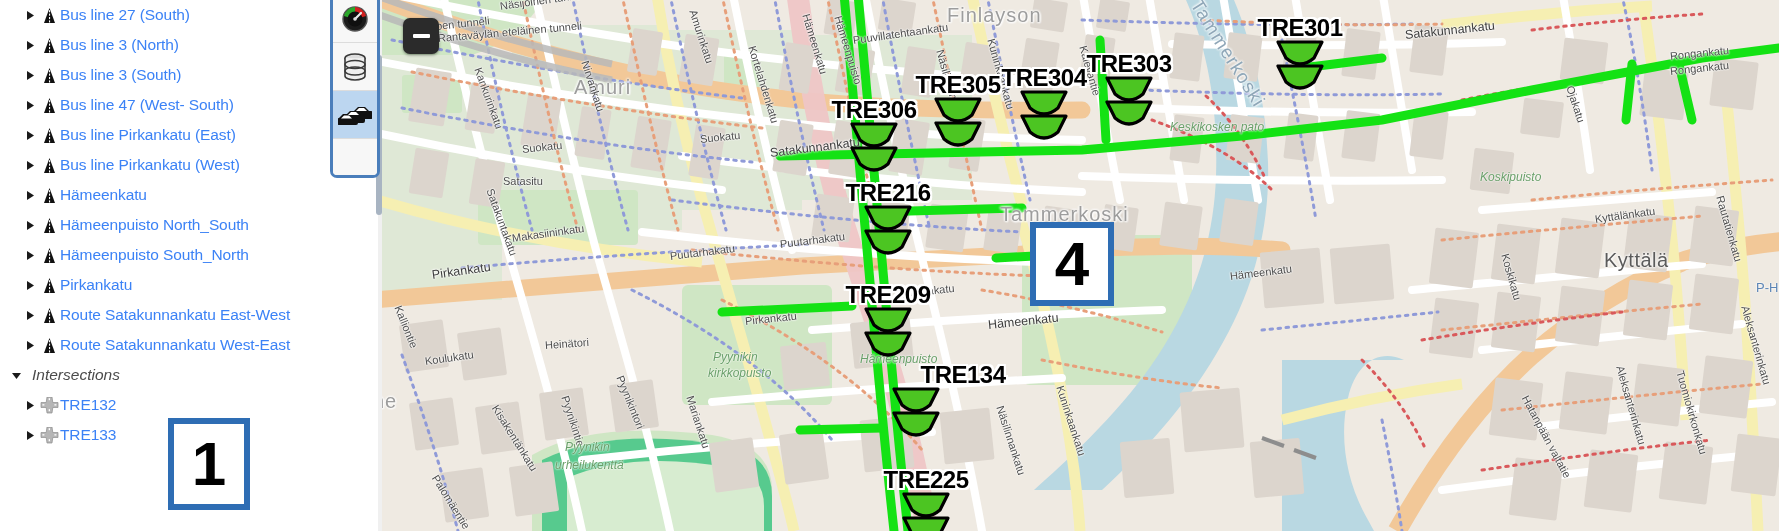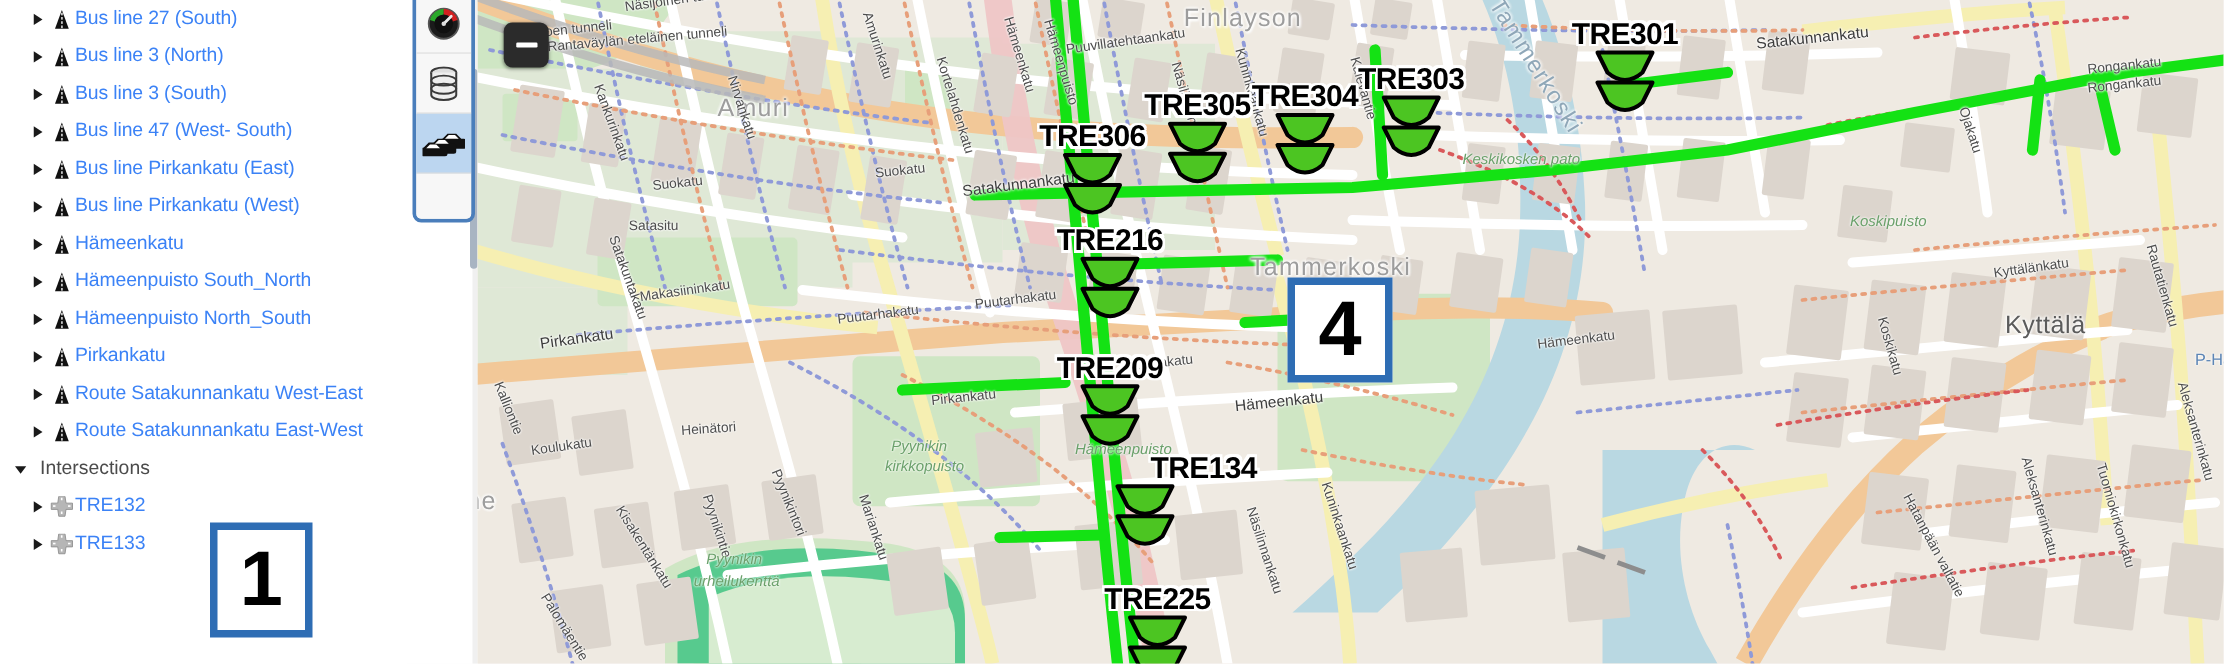--- a/index.html
+++ b/index.html
@@ -6,21 +6,21 @@
   body{width:1779px;height:531px;overflow:hidden;font-family:"Liberation Sans",sans-serif;}
   #app{position:relative;width:1779px;height:531px;}
 
   
   #sidebar{position:absolute;left:0;top:0;width:326px;height:531px;background:#ffffff;overflow:hidden;}
   .tree-row{display:flex;align-items:center;height:30px;padding-left:22px;white-space:nowrap;}
   .tree-row .twisty{width:16px;flex:0 0 16px;display:flex;align-items:center;justify-content:center;color:#1a1a1a;font-size:10px;line-height:1;}
   .tree-row .twisty svg{display:block;}
   .tree-row .ticon{width:22px;flex:0 0 22px;display:flex;align-items:center;justify-content:center;}
   .tree-row .tlabel{font-size:15.5px;color:#3b82f6;letter-spacing:-0.1px;font-family:"Liberation Sans",sans-serif;}
-  .group-row{display:flex;align-items:center;height:30px;padding-left:8px;white-space:nowrap;}
+  .group-row{display:flex;align-items:center;height:30px;padding-left:8px;white-space:nowrap;font-style:italic;}
   .group-row .twisty{width:16px;flex:0 0 16px;display:flex;align-items:center;justify-content:center;}
   .group-row .glabel{font-size:15.5px;color:#4b4b4b;padding-left:8px;}
   .isect-row{padding-left:22px;}
 
   
   #toolbar{position:absolute;left:330px;top:-8px;width:50px;height:186px;
            border:3px solid #4a7ebb;border-radius:7px;background:#f2f2f2;
            box-sizing:border-box;overflow:hidden;}
   .tb-btn{height:48px;width:100%;display:flex;align-items:center;justify-content:center;
           border-bottom:1px solid #dcdcdc;background:#f7f7f7;box-sizing:border-box;}
@@ -221,97 +221,97 @@
             <svg width="17" height="17" viewBox="0 0 17 17">
               <path d="M8.5 1 L14 16 H3 Z" fill="#111"></path>
               <g fill="#fff">
                 <rect x="8" y="3.2" width="1.1" height="2.1"></rect>
                 <rect x="8" y="6.6" width="1.1" height="2.1"></rect>
                 <rect x="8" y="10" width="1.1" height="2.1"></rect>
                 <rect x="8" y="13.4" width="1.1" height="2.1"></rect>
               </g>
             </svg>
           </span>
+          <span class="tlabel">Hämeenpuisto North_South</span>
+        </div>
+        <div class="tree-row">
+          <span class="twisty">
+            <svg width="9" height="11" viewBox="0 0 9 11">
+              <path d="M1 1 L8 5.5 L1 10 Z" fill="#1a1a1a"></path>
+            </svg>
+          </span>
+          <span class="ticon">
+            <svg width="17" height="17" viewBox="0 0 17 17">
+              <path d="M8.5 1 L14 16 H3 Z" fill="#111"></path>
+              <g fill="#fff">
+                <rect x="8" y="3.2" width="1.1" height="2.1"></rect>
+                <rect x="8" y="6.6" width="1.1" height="2.1"></rect>
+                <rect x="8" y="10" width="1.1" height="2.1"></rect>
+                <rect x="8" y="13.4" width="1.1" height="2.1"></rect>
+              </g>
+            </svg>
+          </span>
           <span class="tlabel">Hämeenpuisto South_North</span>
         </div>
         <div class="tree-row">
           <span class="twisty">
             <svg width="9" height="11" viewBox="0 0 9 11">
               <path d="M1 1 L8 5.5 L1 10 Z" fill="#1a1a1a"></path>
             </svg>
           </span>
           <span class="ticon">
             <svg width="17" height="17" viewBox="0 0 17 17">
               <path d="M8.5 1 L14 16 H3 Z" fill="#111"></path>
               <g fill="#fff">
                 <rect x="8" y="3.2" width="1.1" height="2.1"></rect>
                 <rect x="8" y="6.6" width="1.1" height="2.1"></rect>
                 <rect x="8" y="10" width="1.1" height="2.1"></rect>
                 <rect x="8" y="13.4" width="1.1" height="2.1"></rect>
               </g>
             </svg>
           </span>
-          <span class="tlabel">Hämeenpuisto North_South</span>
-        </div>
-        <div class="tree-row">
-          <span class="twisty">
-            <svg width="9" height="11" viewBox="0 0 9 11">
-              <path d="M1 1 L8 5.5 L1 10 Z" fill="#1a1a1a"></path>
-            </svg>
-          </span>
-          <span class="ticon">
-            <svg width="17" height="17" viewBox="0 0 17 17">
-              <path d="M8.5 1 L14 16 H3 Z" fill="#111"></path>
-              <g fill="#fff">
-                <rect x="8" y="3.2" width="1.1" height="2.1"></rect>
-                <rect x="8" y="6.6" width="1.1" height="2.1"></rect>
-                <rect x="8" y="10" width="1.1" height="2.1"></rect>
-                <rect x="8" y="13.4" width="1.1" height="2.1"></rect>
-              </g>
-            </svg>
-          </span>
           <span class="tlabel">Pirkankatu</span>
         </div>
         <div class="tree-row">
           <span class="twisty">
             <svg width="9" height="11" viewBox="0 0 9 11">
               <path d="M1 1 L8 5.5 L1 10 Z" fill="#1a1a1a"></path>
             </svg>
           </span>
           <span class="ticon">
             <svg width="17" height="17" viewBox="0 0 17 17">
               <path d="M8.5 1 L14 16 H3 Z" fill="#111"></path>
               <g fill="#fff">
                 <rect x="8" y="3.2" width="1.1" height="2.1"></rect>
                 <rect x="8" y="6.6" width="1.1" height="2.1"></rect>
                 <rect x="8" y="10" width="1.1" height="2.1"></rect>
                 <rect x="8" y="13.4" width="1.1" height="2.1"></rect>
               </g>
             </svg>
           </span>
+          <span class="tlabel">Route Satakunnankatu East-West</span>
+        </div>
+        <div class="tree-row">
+          <span class="twisty">
+            <svg width="9" height="11" viewBox="0 0 9 11">
+              <path d="M1 1 L8 5.5 L1 10 Z" fill="#1a1a1a"></path>
+            </svg>
+          </span>
+          <span class="ticon">
+            <svg width="17" height="17" viewBox="0 0 17 17">
+              <path d="M8.5 1 L14 16 H3 Z" fill="#111"></path>
+              <g fill="#fff">
+                <rect x="8" y="3.2" width="1.1" height="2.1"></rect>
+                <rect x="8" y="6.6" width="1.1" height="2.1"></rect>
+                <rect x="8" y="10" width="1.1" height="2.1"></rect>
+                <rect x="8" y="13.4" width="1.1" height="2.1"></rect>
+              </g>
+            </svg>
+          </span>
           <span class="tlabel">Route Satakunnankatu West-East</span>
-        </div>
-        <div class="tree-row">
-          <span class="twisty">
-            <svg width="9" height="11" viewBox="0 0 9 11">
-              <path d="M1 1 L8 5.5 L1 10 Z" fill="#1a1a1a"></path>
-            </svg>
-          </span>
-          <span class="ticon">
-            <svg width="17" height="17" viewBox="0 0 17 17">
-              <path d="M8.5 1 L14 16 H3 Z" fill="#111"></path>
-              <g fill="#fff">
-                <rect x="8" y="3.2" width="1.1" height="2.1"></rect>
-                <rect x="8" y="6.6" width="1.1" height="2.1"></rect>
-                <rect x="8" y="10" width="1.1" height="2.1"></rect>
-                <rect x="8" y="13.4" width="1.1" height="2.1"></rect>
-              </g>
-            </svg>
-          </span>
-          <span class="tlabel">Route Satakunnankatu East-West</span>
         </div>
       </div>
     <div class="group-row">
       <span class="twisty">
         <svg width="11" height="11" viewBox="0 0 11 11">
             <path d="M1 3 L10 3 L5.5 9 Z" fill="#1a1a1a"></path>
           </svg>
       </span>
       <span class="glabel">Intersections</span>
     </div>

